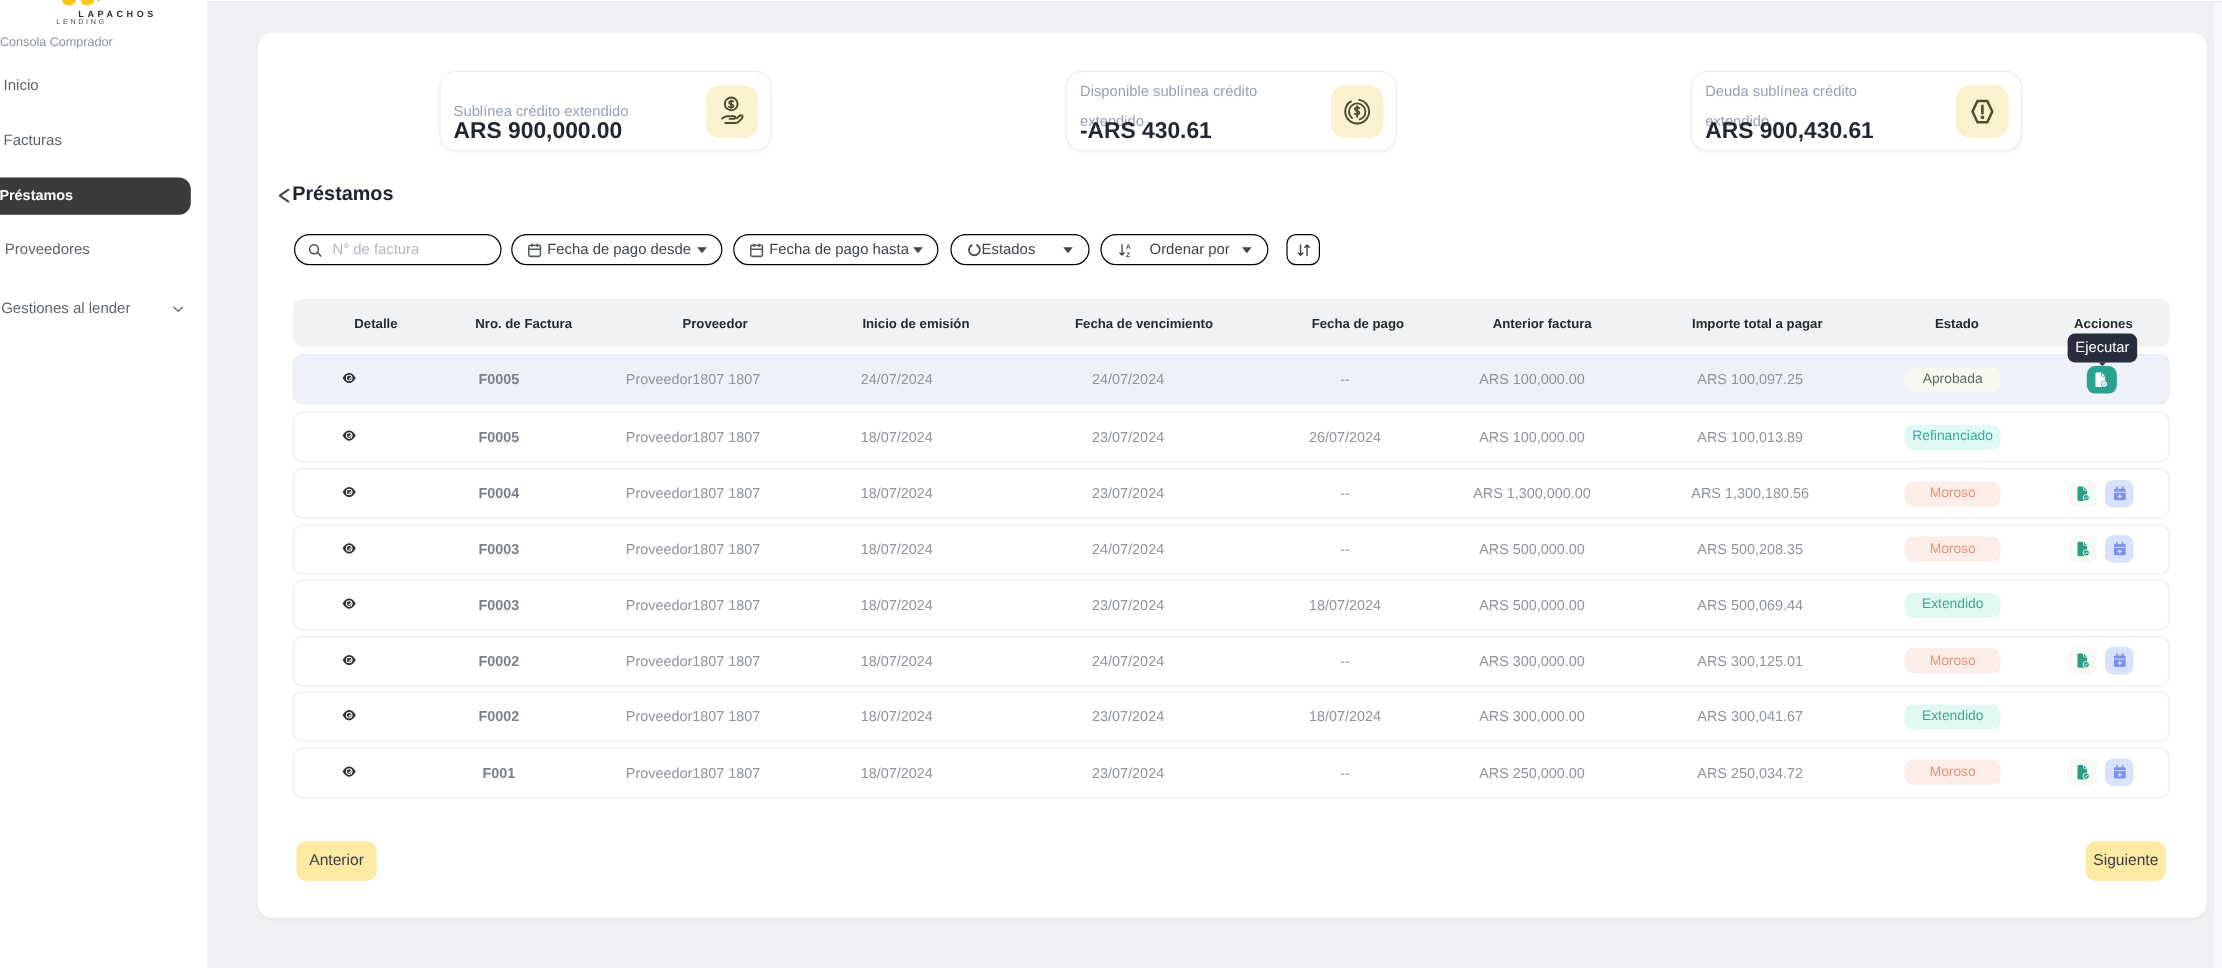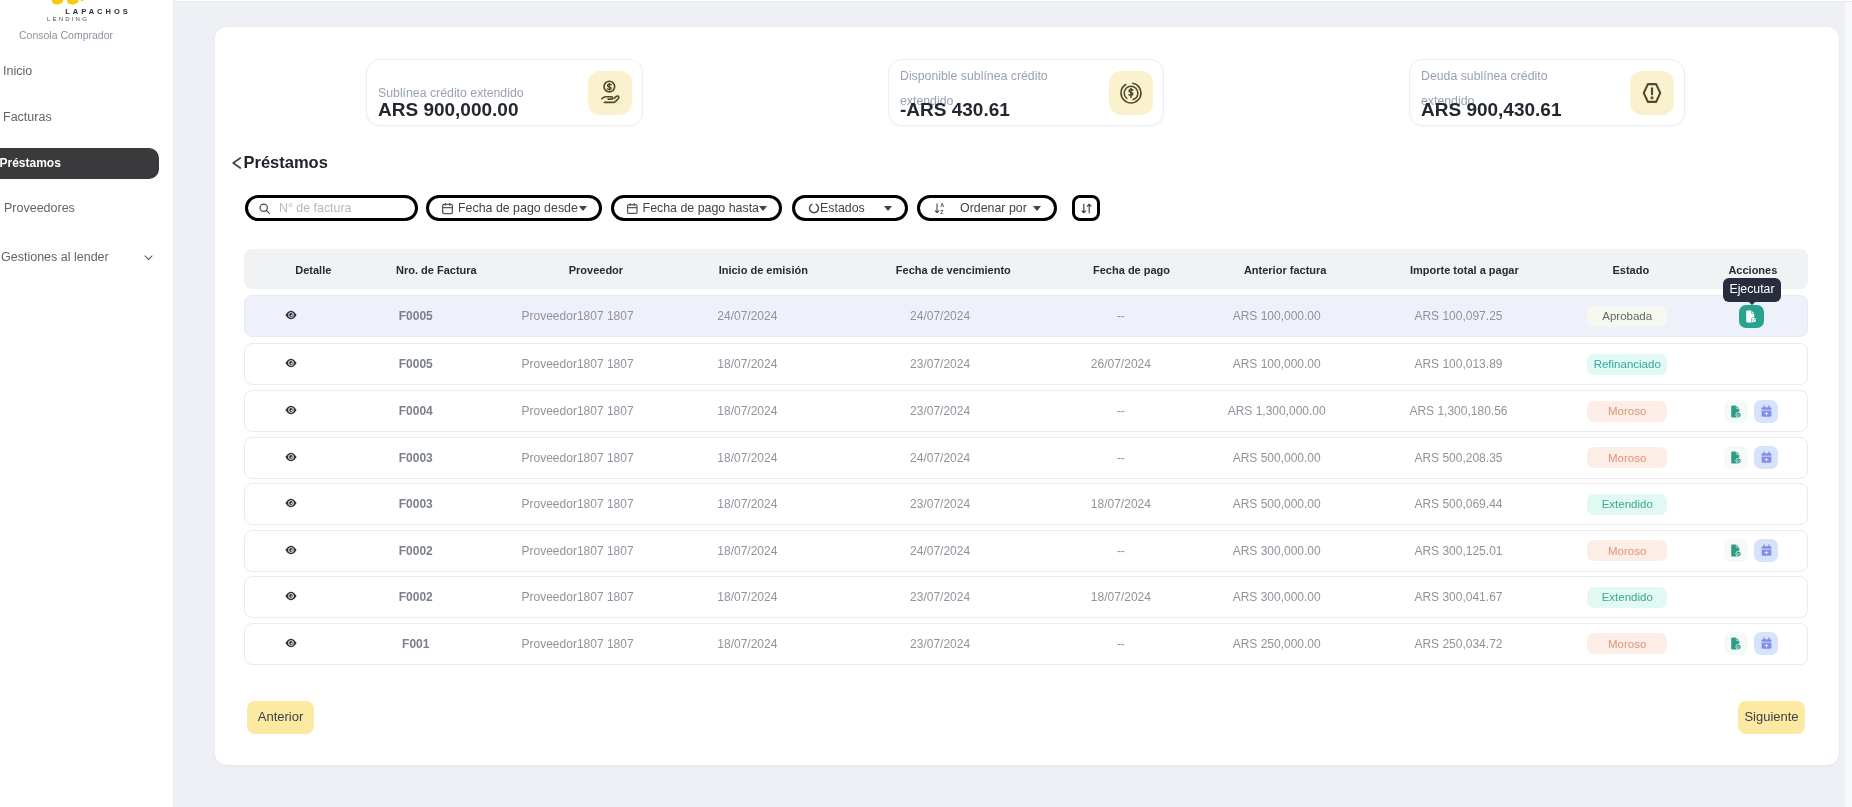--- a/index.html
+++ b/index.html
@@ -21,21 +21,21 @@
 .stat { position:absolute; top:32px; height:67px; background:#fff; border:1px solid #eceef1; border-radius:14px; box-shadow:0 1px 2px rgba(20,30,50,0.04); }
 .stat .lbl { position:absolute; left:11px; font-size:12.3px; line-height:25px; color:#98a1b3; }
 .stat .val { position:absolute; left:11px; top:38.5px; font-size:19px; font-weight:bold; color:#23272f; }
 .stat .ibox { position:absolute; right:10px; top:11px; width:44px; height:44px; background:#faf2cf; border-radius:12px; display:flex; align-items:center; justify-content:center; }
 
 
 #heading { position:absolute; left:15.5px; top:126px; display:flex; align-items:center; }
 #heading span { font-size:16.5px; font-weight:600; color:#20242c; margin-left:2px; }
 
 
-.pill { position:absolute; top:168px; height:26px; white-space:nowrap; background:#fff; border:3px solid #000000; border-radius:13px; display:flex; align-items:center; font-size:12.4px; color:#3f444c; }
+.pill { position:absolute; top:168px; height:26px; white-space:nowrap; background:#fff; border:1px solid #000000; border-radius:13px; display:flex; align-items:center; font-size:12.4px; color:#3f444c; }
 .caret { width:0; height:0; border-left:4.5px solid transparent; border-right:4.5px solid transparent; border-top:5px solid #3f444c; margin-left:auto; }
 
 
 .th { position:absolute; left:29px; width:1564px; height:40px; top:221.5px; background:#f1f2f4; border-radius:8px; display:flex; align-items:center; padding-top:3px;padding-left:24px; }
 .th div { font-size:11px; font-weight:bold; color:#262a31; text-align:center; }
 .row { position:absolute; left:29px; width:1564px; height:42px; background:#fff; border:1px solid #e9ebef; border-radius:8px; display:flex; align-items:center; }
 .row.sel { background:#eef1fa; }
 .row div { font-size:12px; color:#8f939b; text-align:center; }
 .row .fac { color:#7b8089; font-weight:bold; }
 .c0{width:92px;} .c1{width:158px;} .c2{width:166px;} .c3{width:174px;} .c4{width:212px;} .c5{width:150px;} .c6{width:162px;} .c7{width:202px;} .c8{width:136px;} .c9{width:112px;}
@@ -389,21 +389,21 @@
     <circle cx="5.7" cy="0.4" r="3.8" fill="#f7ca0e"></circle>
       <circle cx="9.5" cy="0" r="3.7" fill="#f7ca0e"></circle>
     <path d="M5.5 2.5l2.3 2.8 2.2-2.8z" fill="#f7ca0e"></path>
     <circle cx="21" cy="0.4" r="3.8" fill="#f7ca0e"></circle>
       <circle cx="24.9" cy="0" r="3.7" fill="#f7ca0e"></circle>
     <path d="M20.8 2.5l2.3 2.8 2.2-2.8z" fill="#f7ca0e"></path>
     <circle cx="32" cy="-0.2" r="1.4" fill="#f7ca0e"></circle>
   </svg>
   <div style="position:absolute; left:0; top:7px; width:140px; text-align:center; font-size:7.5px; font-weight:bold; letter-spacing:3px; color:#2b2e33;margin-left:28px;">LAPACHOS</div>
   <div style="position:absolute; left:0; top:16px; width:136px; text-align:center; font-size:6px; letter-spacing:2.2px; color:#4a4e55;">LENDING</div>
-  <div style="position:absolute; left:0; top:29px; width:132px; text-align:center; font-size:10.5px; color:#8b919c;">Consola Comprador</div>
+  <div style="position:absolute; left:0; top:29px; width:132px; font-size:10.5px; color:#8b919c;">Consola Comprador</div>
 
   <div class="navitem" style="top:64px;">Inicio</div>
   <div class="navitem" style="top:110px;">Facturas</div>
   <div id="selitem">
       <span>Préstamos</span>
     </div>
   <div class="navitem" style="top:201px; left:4px;">Proveedores</div>
   <div class="navitem" style="top:250px; left:1px;">Gestiones al lender</div>
   <svg style="position:absolute; left:142px; top:251px;" width="13" height="13" viewBox="0 0 24 24" fill="none" stroke="#5f646c" stroke-width="2" stroke-linecap="round" stroke-linejoin="round">
       <path d="M5.5 9.2 12 15.7l6.5-6.5"></path>

